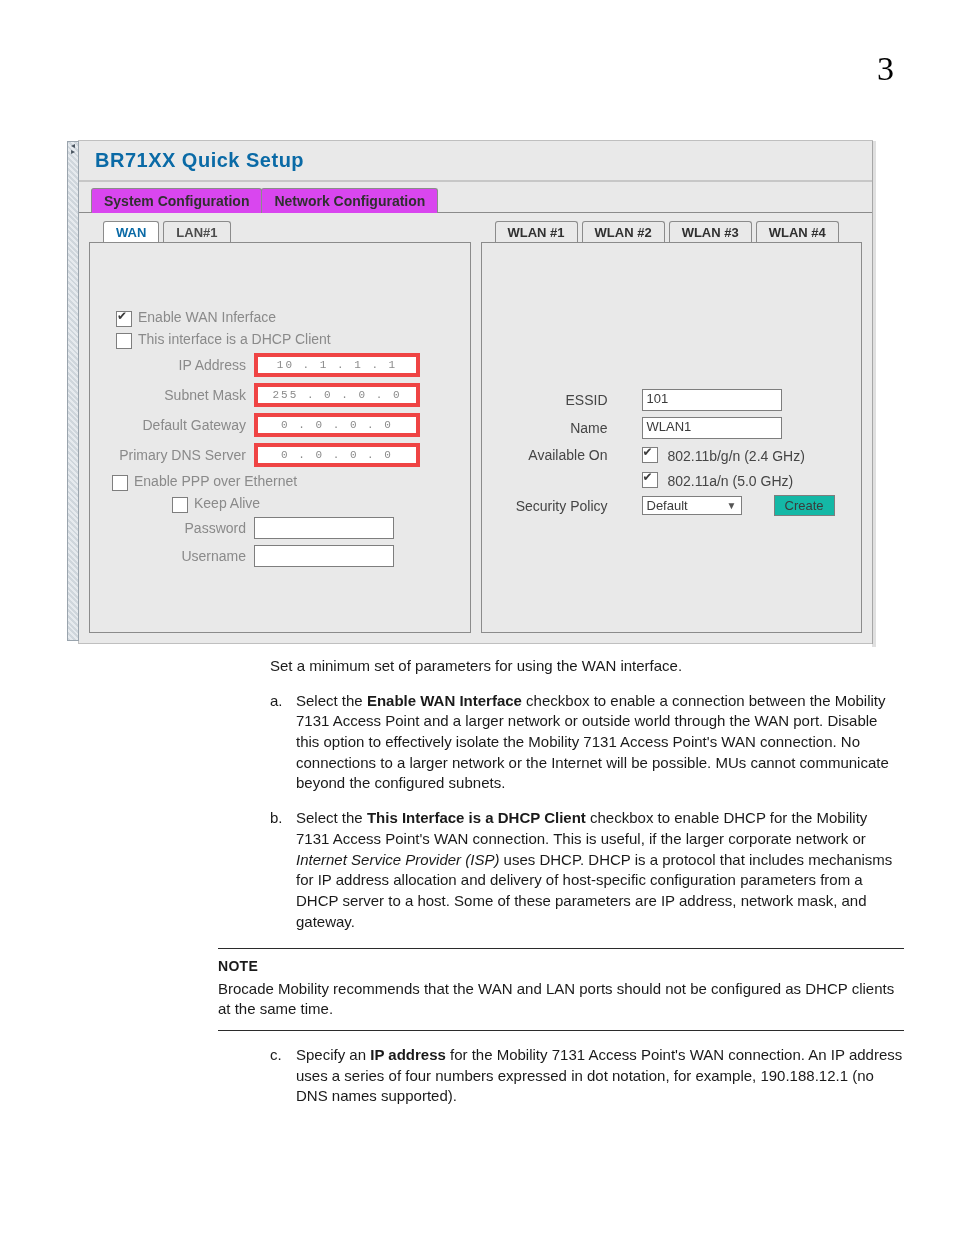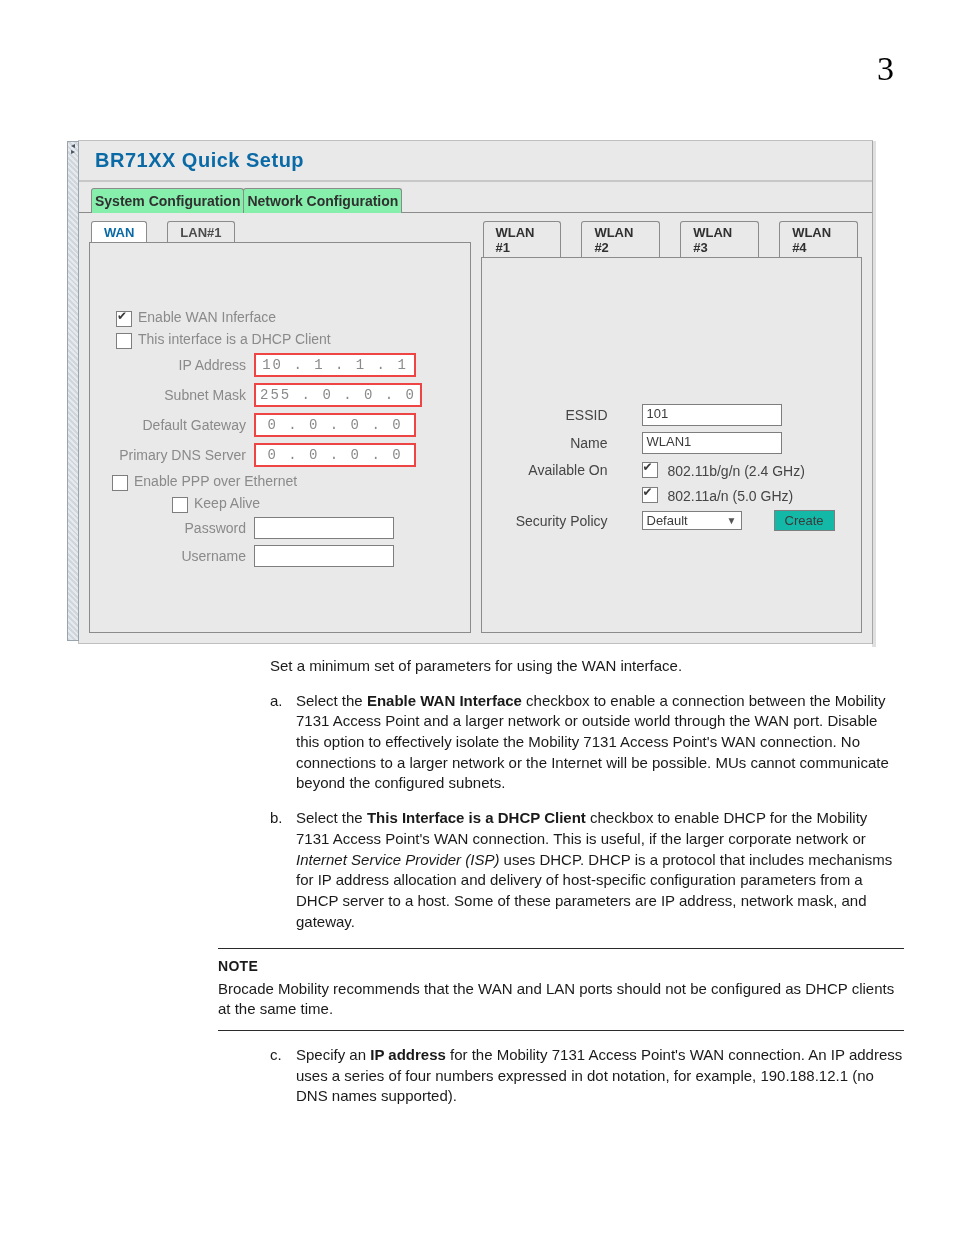--- a/index.html
+++ b/index.html
@@ -68,22 +68,22 @@
   }
   .top-tabs {
     margin: 6px 0 0 12px;
     display: flex;
     gap: 0;
   }
   .top-tab {
     border: 1px solid #8b8b8b;
     border-bottom: none;
     border-radius: 3px 3px 0 0;
-    background: #86efac;
-    padding: 4px 3px;
+    background: #d946ef;
+    padding: 4px 12px;
     font-size: 14px;
     font-weight: bold;
     color: #303030;
     margin-right: -1px;
     position: relative;
   }
   .top-tab.active { z-index: 2; }
   .top-tabs-under {
     border-bottom: 1px solid #8b8b8b;
     margin-top: -1px;
@@ -96,22 +96,22 @@
     min-height: 430px;
     box-sizing: border-box;
   }
   .col {
     flex: 1 1 50%;
     display: flex;
     flex-direction: column;
   }
   .mini-tabs {
     display: flex;
-    margin-left: 2px;
-    gap: 16px;
+    margin-left: 14px;
+    gap: 0;
   }
   .mini-tab {
     border: 1px solid #8b8b8b;
     border-bottom: none;
     border-radius: 3px 3px 0 0;
     background: #e9e9e9;
     padding: 3px 12px 3px 12px;
     font-size: 13px;
     color: #4c4c4c;
     font-weight: bold;
@@ -159,25 +159,25 @@
   }
   .cbx.checked::after {
     content: "✔";
     position: absolute;
     left: 0;
     top: -3px;
     color: #3b3b3b;
     font-size: 12px;
   }
   .ip-box {
-    border: 2px solid #ef4444;
+    border: 4px solid #ef4444;
     background: #fff;
     padding: 2px 4px;
     font-family: "Courier New", monospace;
-    font-size: 14px;
+    font-size: 11px;
     letter-spacing: 2px;
     color: #8a8a8a;
     min-width: 150px;
     text-align: center;
   }
   .txt-input {
     border: 1px solid #7e7e7e;
     background: #fff;
     height: 18px;
     min-width: 130px;

